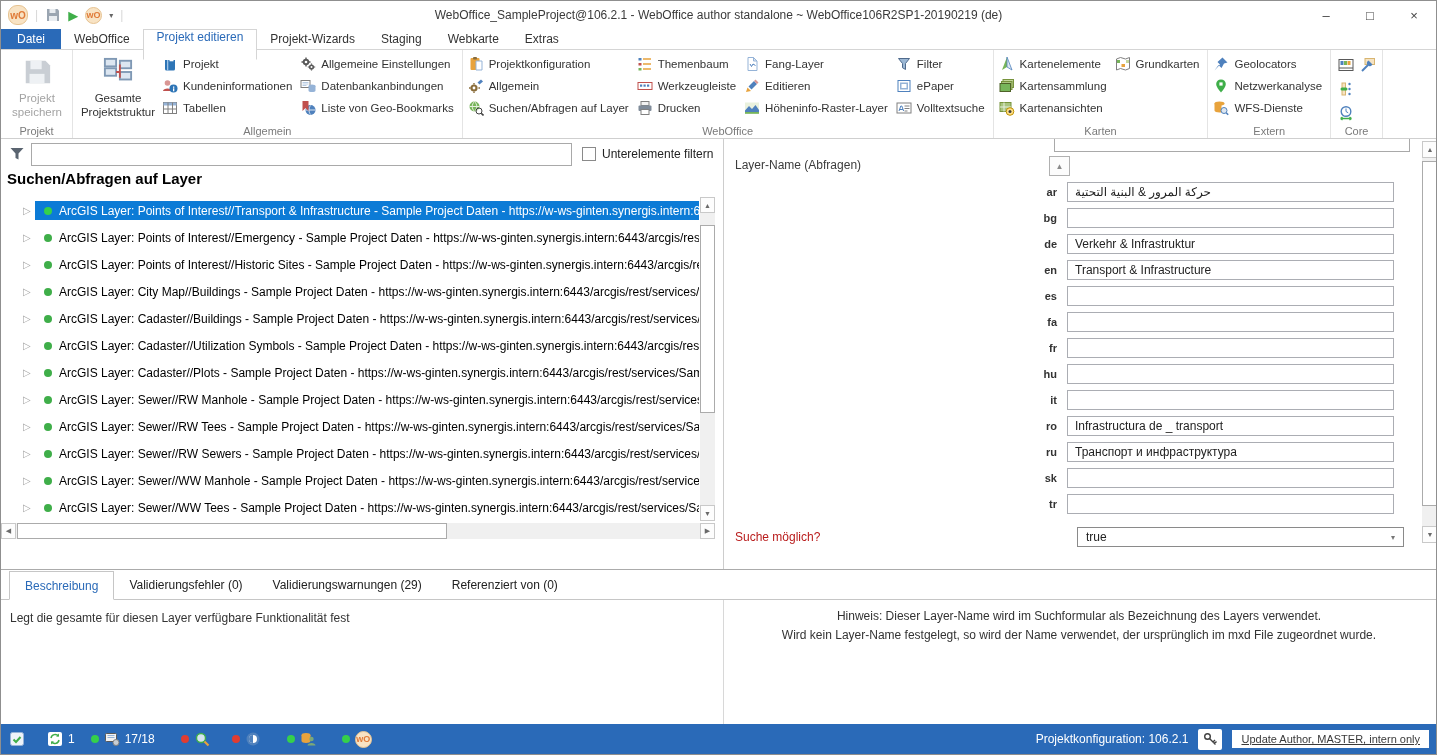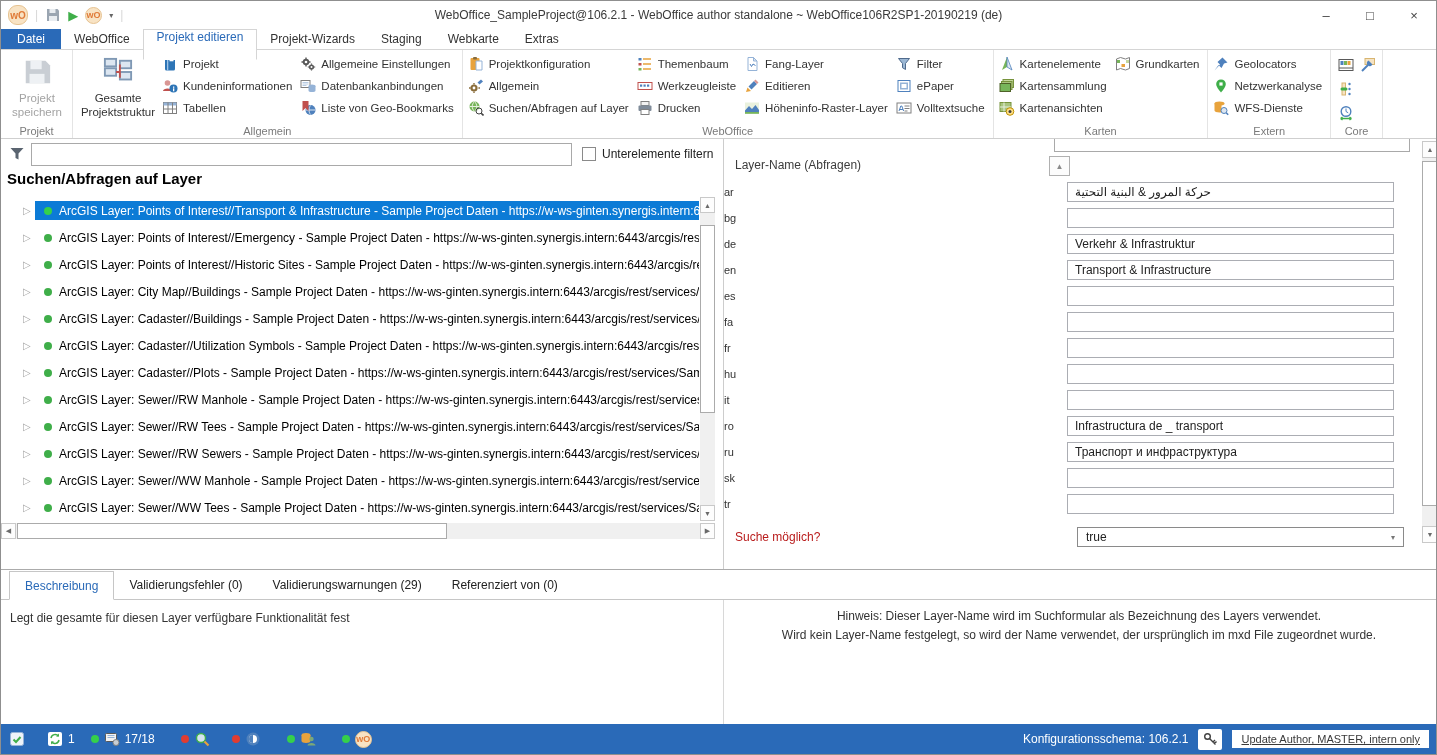--- a/index.html
+++ b/index.html
@@ -55,21 +55,21 @@
 .sbv,.sbh{position:absolute;background:#f0f0f0}
 .sbtn{position:absolute;background:#fdfdfd;border:1px solid #c9c9c9;color:#6a6a6a;display:flex;align-items:center;justify-content:center;font-size:7px}
 .sthumb{position:absolute;background:#fff;border:1px solid #ababab}
 
 .rpanel{position:absolute;left:722px;top:0;width:715px;height:430px;border-left:1px solid #cdcdcd}
 .pinput{position:absolute;left:330px;top:0;width:356px;height:13px;background:#fff;border:1px solid #a9a9a9;border-top:none}
 .lname{position:absolute;left:11px;top:19px;font-size:12px;color:#3c3c3c}
 .collapse{position:absolute;left:325px;top:17px;width:21px;height:20px;border:1px solid #b0b0b0;background:#fcfcfc;color:#8a8a8a;font-size:8px;display:flex;align-items:center;justify-content:center}
 .langs{position:absolute;left:0;top:43px}
 .lrow{display:flex;align-items:center;height:20px;margin-bottom:6px}
-.lcode{width:343px;padding-right:10px;text-align:left;font-weight:normal;font-size:11px;color:#333}
+.lcode{width:343px;padding-right:10px;text-align:right;font-weight:bold;font-size:11px;color:#333}
 .lin{width:327px;height:20px;border:1px solid #abadb3;font-size:12px;padding:0 7px;font-family:inherit;color:#222}
 .suchelabel{position:absolute;left:11px;top:391px;font-size:12px;color:#b91c1c}
 .dropdown{position:absolute;left:353px;top:388px;width:327px;height:20px;border:1px solid #8a8a8a;background:#fff;display:flex;align-items:center;justify-content:space-between;font-size:12px;color:#222;padding:0 8px}
 .darrow{color:#777;font-size:8px}
 
 .bottom{position:absolute;top:568px;left:0;right:0;height:157px;border-top:1px solid #ababab;background:#fff}
 .btabs{position:relative;height:30px;border-bottom:1px solid #c6c6c6;display:flex;align-items:center;padding-left:8px;font-size:12px}
 .btab{padding:7px 15px 6px;color:#222;white-space:nowrap}
 .btab.active{border:1px solid #c6c6c6;border-bottom:1px solid #fff;color:#2a6ab8;background:#fff;margin-bottom:-1px}
 .bleft{position:absolute;left:9px;top:41px;font-size:12px;color:#333}
@@ -775,21 +775,21 @@
           <circle cx="11.5" cy="8" r="2.2" fill="#7aa879"></circle>
           <path d="M7.5 14.5c0-3.5 8-3.5 8 0z" fill="#7aa879"></path>
         </svg>
       </span>
   </div>
   <div class="sbg ml26">
     <span class="sdot green"></span>
     <span class="logo small">wO</span>
   </div>
   <div class="sright">
-    <span>Konfigurationsschema: 106.2.1</span>
+    <span>Projektkonfiguration: 106.2.1</span>
     <span class="keysbox">
         <svg class="i" viewBox="0 0 16 16">
           <circle cx="5.5" cy="5.5" r="2.8" fill="none" stroke="#404040" stroke-width="1.4"></circle>
           <path d="M7.5 7.5l6 6M11 11l2-2M12.5 12.5l2-2" stroke="#404040" stroke-width="1.4" fill="none"></path>
         </svg>
       </span>
     <span class="upd">Update Author, MASTER, intern only</span>
   </div>
 </div>
 

